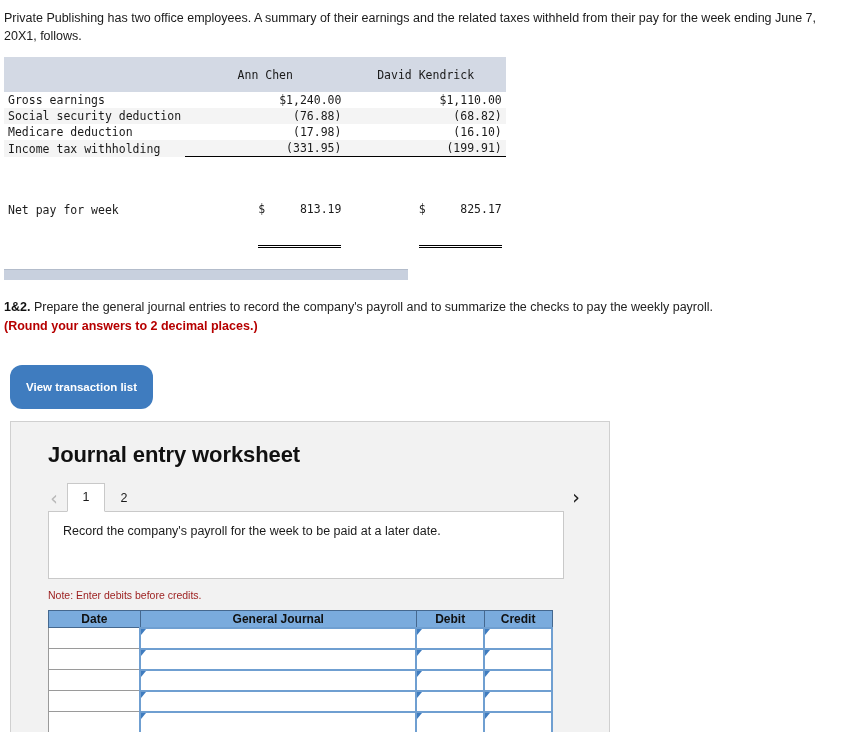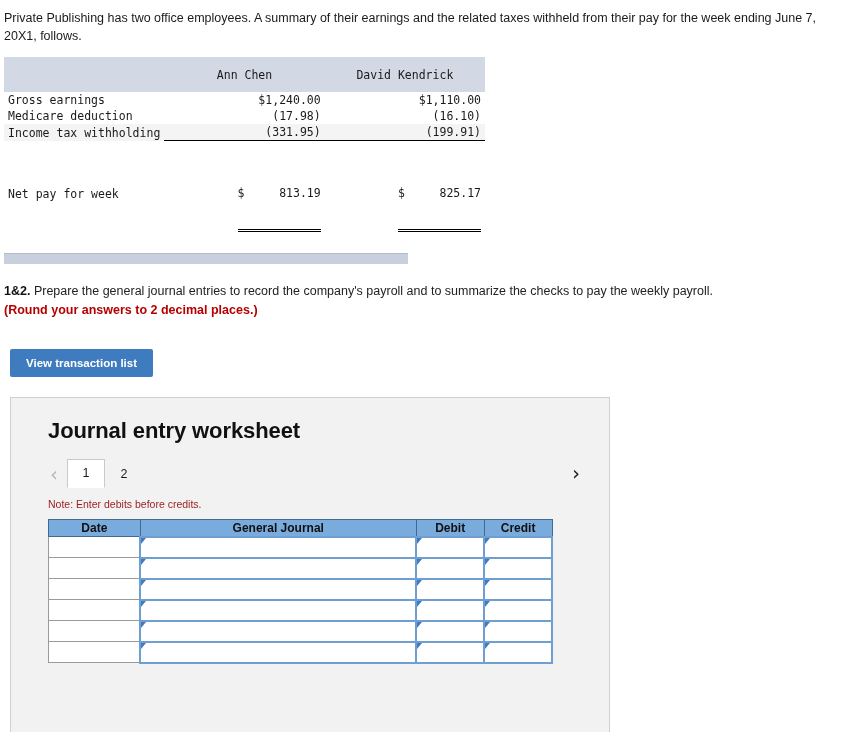--- a/index.html
+++ b/index.html
@@ -72,23 +72,23 @@
     background: #3f7cbf;
     color: #fff;
     border: none;
     font-weight: bold;
     font-size: 11.5px;
     text-align: center;
     cursor: pointer;
     font-family: "Liberation Sans", sans-serif;
   }
   .btn-vtl {
-    margin: 29px 0 8px 10px;
-    padding: 8px 16px;
-    border-radius: 2px;
+    margin: 29px 0 0 10px;
+    padding: 16px 16px;
+    border-radius: 12px;
   }
 
   
   .panel {
     margin: 12px 0 0 10px;
     width: 600px;
     height: 433px;
     background: #f2f2f2;
     border: 1px solid #d0d0d0;
     padding: 0 18px;
@@ -217,20 +217,25 @@
         <th class="lbl"></th>
         <th class="e-head-num">Ann Chen</th>
         <th class="e-head-num">David Kendrick</th>
       </tr>
     </thead>
     <tbody>
       <tr class="e-row-a">
         <td class="e-label">Gross earnings</td>
         <td class="e-num">$1,240.00</td>
         <td class="e-num">$1,110.00</td>
+      </tr>
+      <tr class="e-row-b">
+        <td class="e-label">Social security deduction</td>
+        <td class="e-num">(76.88)</td>
+        <td class="e-num">(68.82)</td>
       </tr>
       <tr class="e-row-a">
         <td class="e-label">Medicare deduction</td>
         <td class="e-num">(17.98)</td>
         <td class="e-num">(16.10)</td>
       </tr>
       <tr class="e-row-b">
         <td class="e-label">Income tax withholding</td>
         <td class="e-num u-single">(331.95)</td>
         <td class="e-num u-single">(199.91)</td>
@@ -273,20 +278,21 @@
 
   <h2>Journal entry worksheet</h2>
 
   <div class="tabbar">
     <div class="chev chev-left">‹</div>
     <div class="tab active">1</div>
     <div class="tab">2</div>
     <div class="chev chev-right">›</div>
   </div>
 
+  <div class="prompt">Record the company's payroll for the week to be paid at a later date.</div>
 
   <div class="note">Note: Enter debits before credits.</div>
 
   <div class="jwrap">
     <table class="journal">
       <thead>
         <tr>
           <th class="c-date">Date</th>
           <th class="c-gj">General Journal</th>
           <th class="c-debit">Debit</th>

